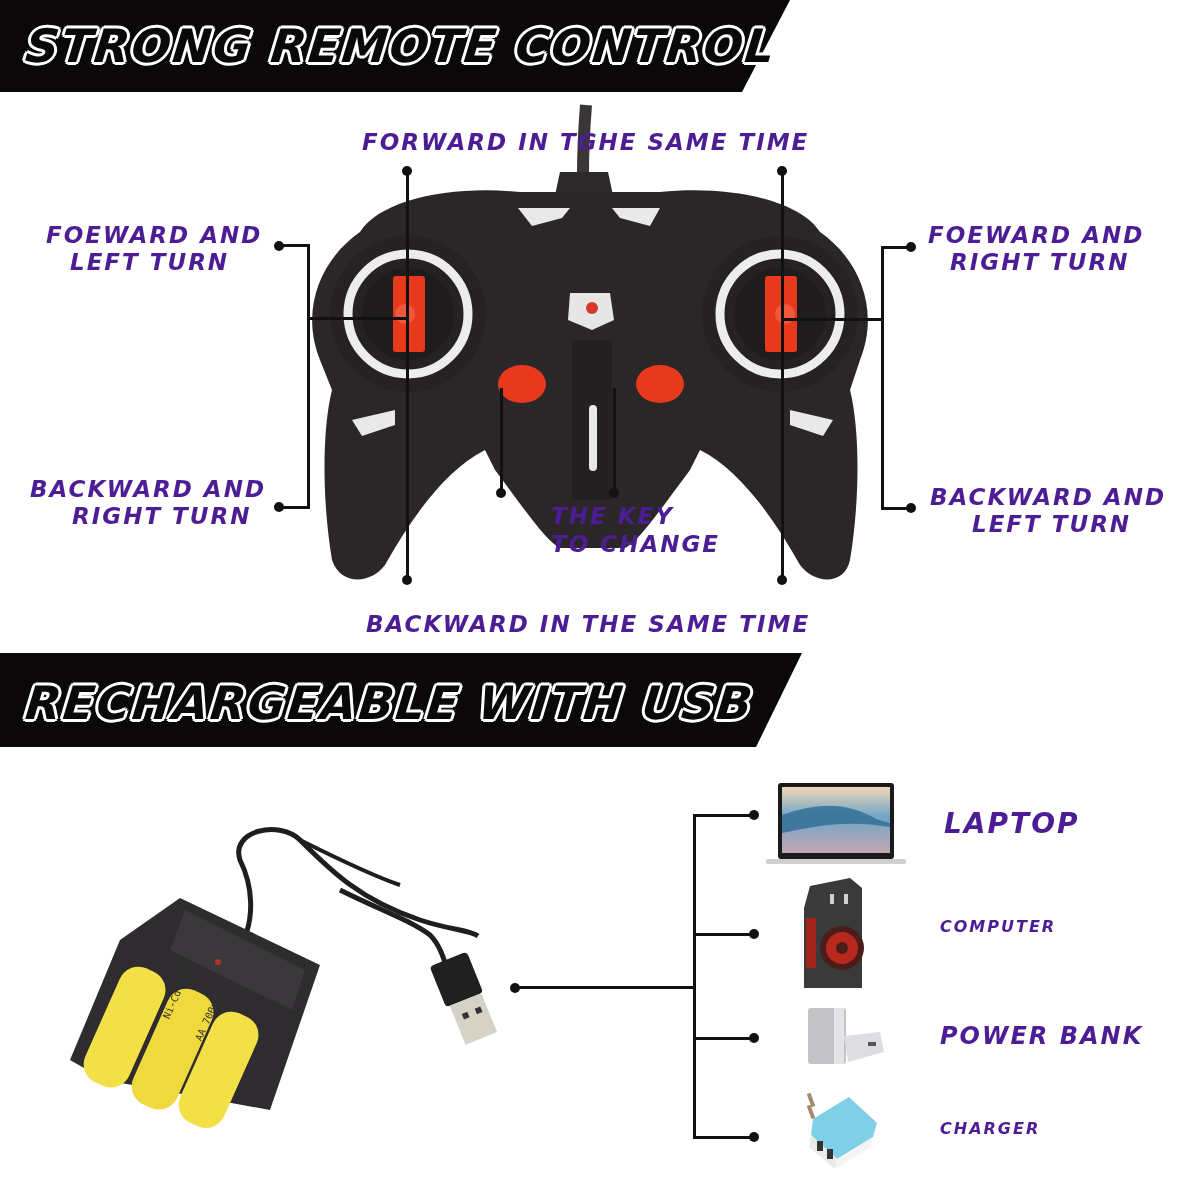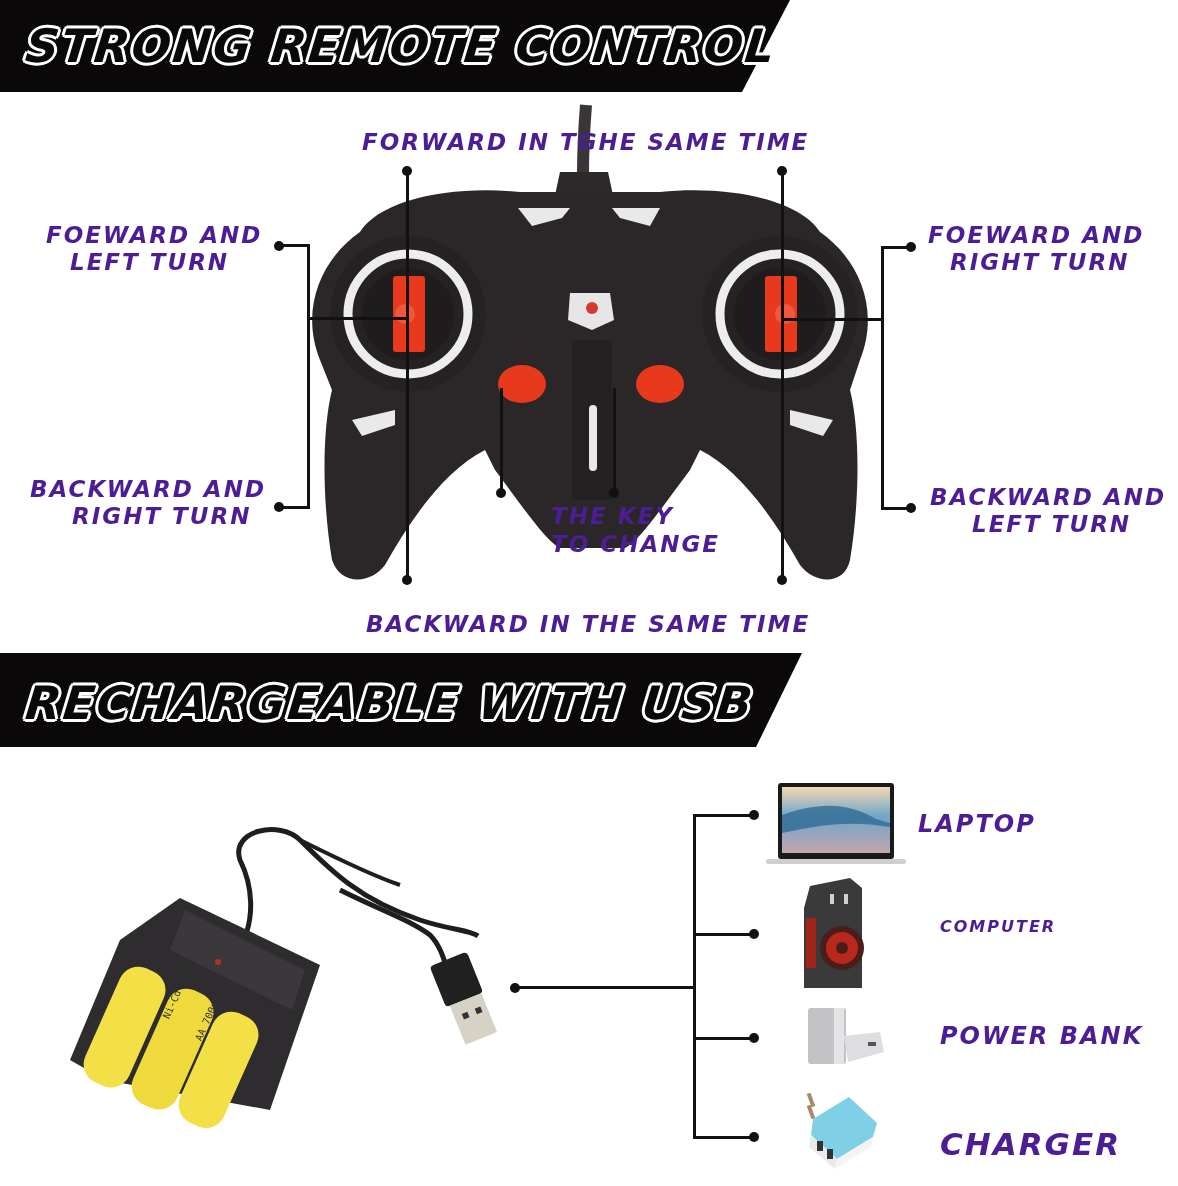--- a/index.html
+++ b/index.html
@@ -199,16 +199,16 @@
 <svg style="left:805px; top:1093px;" width="80" height="80">
   <rect x="4" y="0" width="4" height="14" fill="#a48b6a" transform="rotate(-20 6 7)"></rect>
   <rect x="4" y="12" width="4" height="14" fill="#a48b6a" transform="rotate(-20 6 19)"></rect>
   <path d="M8 26 L44 4 L72 30 L68 44 L32 66 L6 42 Z" fill="#7fd0e6"></path>
   <path d="M6 42 L32 66 L30 76 L4 54 Z" fill="#eaeaea"></path>
   <path d="M32 66 L68 44 L66 54 L30 76 Z" fill="#f4f4f4"></path>
   <rect x="12" y="48" width="6" height="10" fill="#333"></rect>
   <rect x="22" y="56" width="6" height="10" fill="#333"></rect>
 </svg>
 
-<div class="label" style="left:918px; top:810px; font-size:24px;">LAPTOP</div>
+<div class="label" style="left:944px; top:810px; font-size:28px;">LAPTOP</div>
 <div class="label" style="left:940px; top:913px; font-size:16px;">COMPUTER</div>
 <div class="label" style="left:940px; top:1022px; font-size:24px;">POWER BANK</div>
-<div class="label" style="left:940px; top:1115px; font-size:31px;margin-top:15px;">CHARGER</div>
+<div class="label" style="left:940px; top:1115px; font-size:16px;">CHARGER</div>
 
 </body></html>

